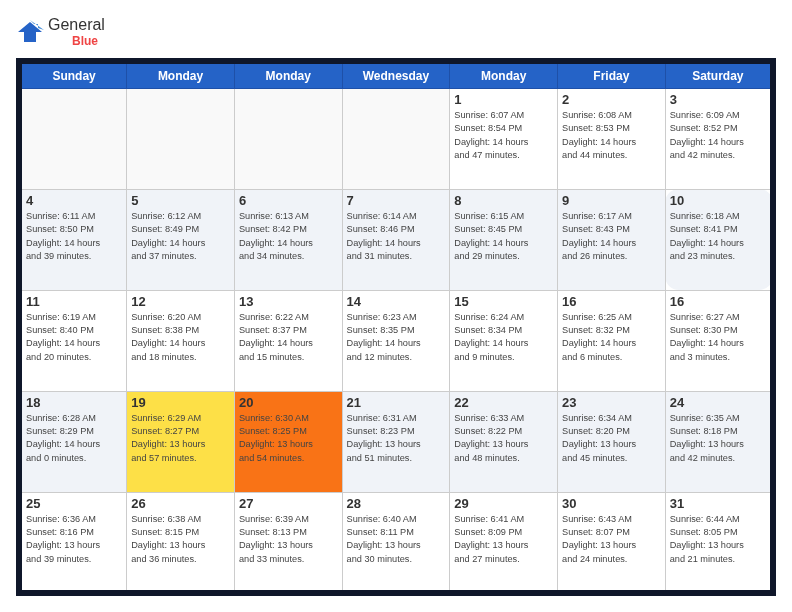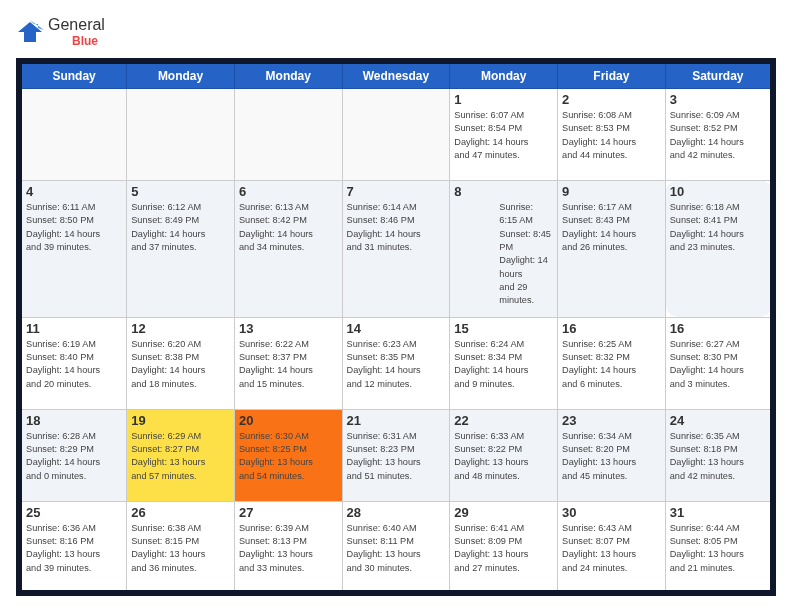--- a/index.html
+++ b/index.html
@@ -174,21 +174,21 @@
           </td>
           <td style="background: rgb(240, 243, 248);">
             <span class="day-number">7</span>
             <div class="day-info" style="white-space: pre-line;">Sunrise: 6:14 AM
 Sunset: 8:46 PM
 Daylight: 14 hours
 and 31 minutes.</div>
           </td>
           <td style="background: rgb(240, 243, 248);">
             <span class="day-number">8</span>
-            <div class="day-info" style="white-space: pre-line; margin-left: 45px;">Sunrise: 6:15 AM
+            <div class="day-info" style="white-space: pre-line;">Sunrise: 6:15 AM
 Sunset: 8:45 PM
 Daylight: 14 hours
 and 29 minutes.</div>
           </td>
           <td style="background: rgb(240, 243, 248);">
             <span class="day-number">9</span>
             <div class="day-info" style="white-space: pre-line;">Sunrise: 6:17 AM
 Sunset: 8:43 PM
 Daylight: 14 hours
 and 26 minutes.</div>

